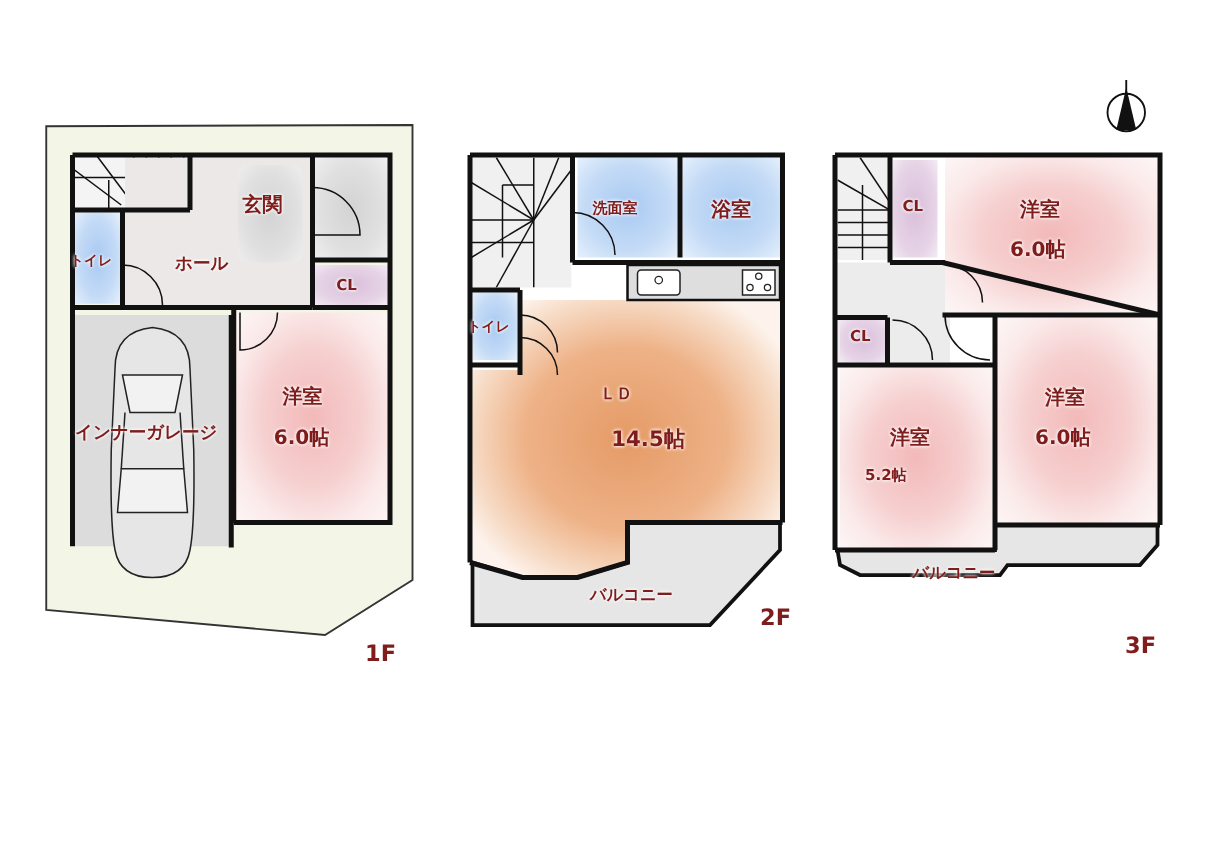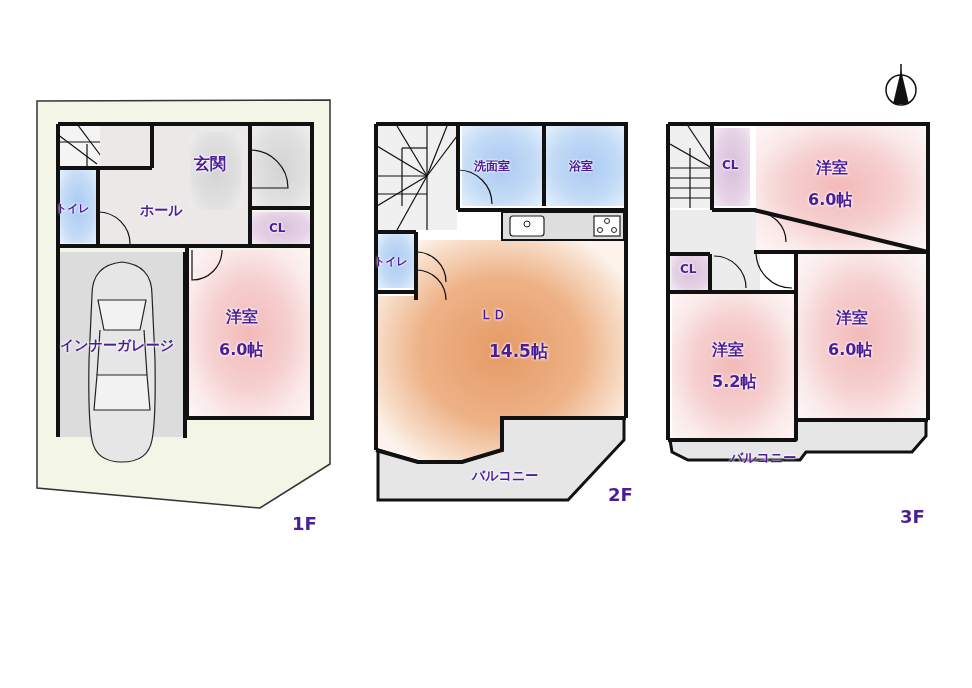--- a/index.html
+++ b/index.html
@@ -1,17 +1,17 @@
 <!DOCTYPE html>
 <html><head>
 <meta charset="utf-8">
 <style>
   html,body{margin:0;padding:0;background:#fff;}
   body{width:972px;height:688px;position:relative;overflow:hidden;font-family:"DejaVu Sans",sans-serif;}
-  .lbl{position:absolute;font-weight:bold;color:#4c1d95;white-space:nowrap;text-align:center;text-shadow:0 0 3px #fff,0 0 3px #fff;}
+  .lbl{position:absolute;font-weight:bold;color:#7f1d1d;white-space:nowrap;text-align:center;text-shadow:0 0 3px #fff,0 0 3px #fff;}
   .room{position:absolute;box-sizing:border-box;}
   .glow-pink{background:radial-gradient(ellipse at center,#f3b9b9 0%,#f6cfcf 45%,#fbeaea 75%,#fdf6f6 100%);}
   .glow-blue{background:radial-gradient(ellipse at center,#a9c9f2 0%,#c4dbf6 60%,#e6f0fc 100%);}
   .glow-purple{background:radial-gradient(ellipse at center,#d9bfd9 0%,#e6d3e6 65%,#f3ebf3 100%);}
   .glow-gray{background:radial-gradient(ellipse at center,#d3d3d3 0%,#e0e0e0 60%,#efefef 100%);}
   .floor-label{font-size:18px;margin-top:30px;}
   svg{position:absolute;left:0;top:0;}
 </style>
 </head>
 <body>
@@ -155,21 +155,21 @@
       <polyline points="376,450 418,462 462,462 502,450 502,418 626,418"></polyline>
     </g>
     <g stroke="#111" stroke-width="1.2" fill="none">
       <path d="M458,170 A34,34 0 0 1 492,204"></path>
       <path d="M416,252 A30,30 0 0 1 446,282"></path>
       <path d="M416,270 A30,30 0 0 1 446,300"></path>
     </g>
   </svg>
 
   <span class="lbl" style="left:474px;top:158px;font-size:12px;">洗面室</span>
-  <span class="lbl" style="left:569px;top:158px;font-size:12px;">浴室</span>
+  <span class="lbl" style="left:569px;top:158px;font-size:16px;">浴室</span>
   <span class="lbl" style="left:374px;top:254px;font-size:11px;">トイレ</span>
   <span class="lbl" style="left:480px;top:306px;font-size:13px;">ＬＤ</span>
   <span class="lbl" style="left:465px;top:340px;font-size:17px;margin-left:24px;">14.5帖</span>
   <span class="lbl" style="left:472px;top:467px;font-size:13px;">バルコニー</span>
   <span class="lbl floor-label" style="left:608px;top:454px;">2F</span>
 </div>
 
 <div>
 
   <div class="room" style="left:670px;top:126px;width:42px;height:82px;background:#f0f0f0;">
@@ -222,21 +222,21 @@
       <path d="M714,256 A32,32 0 0 1 746,288"></path>
       <path d="M756,252 A36,36 0 0 0 792,288"></path>
     </g>
   </svg>
 
   <span class="lbl" style="left:722px;top:158px;font-size:12px;">CL</span>
   <span class="lbl" style="left:816px;top:158px;font-size:16px;">洋室</span>
   <span class="lbl" style="left:808px;top:190px;font-size:16px;">6.0帖</span>
   <span class="lbl" style="left:680px;top:262px;font-size:12px;">CL</span>
   <span class="lbl" style="left:712px;top:340px;font-size:16px;">洋室</span>
-  <span class="lbl" style="left:712px;top:372px;font-size:16px;">5.2帖</span>
+  <span class="lbl" style="left:692px;top:372px;font-size:12px;">5.2帖</span>
   <span class="lbl" style="left:836px;top:308px;font-size:16px;">洋室</span>
   <span class="lbl" style="left:828px;top:340px;font-size:16px;">6.0帖</span>
   <span class="lbl" style="left:730px;top:449px;font-size:13px;">バルコニー</span>
   <span class="lbl floor-label" style="left:900px;top:476px;">3F</span>
 </div>
 
 <svg width="972" height="688">
   <circle cx="901" cy="90" r="15" fill="#fff" stroke="#111" stroke-width="1.5"></circle>
   <polygon points="901,70 893,104 909,104" fill="#111"></polygon>
   <line x1="901" y1="64" x2="901" y2="76" stroke="#111" stroke-width="1.5"></line>

